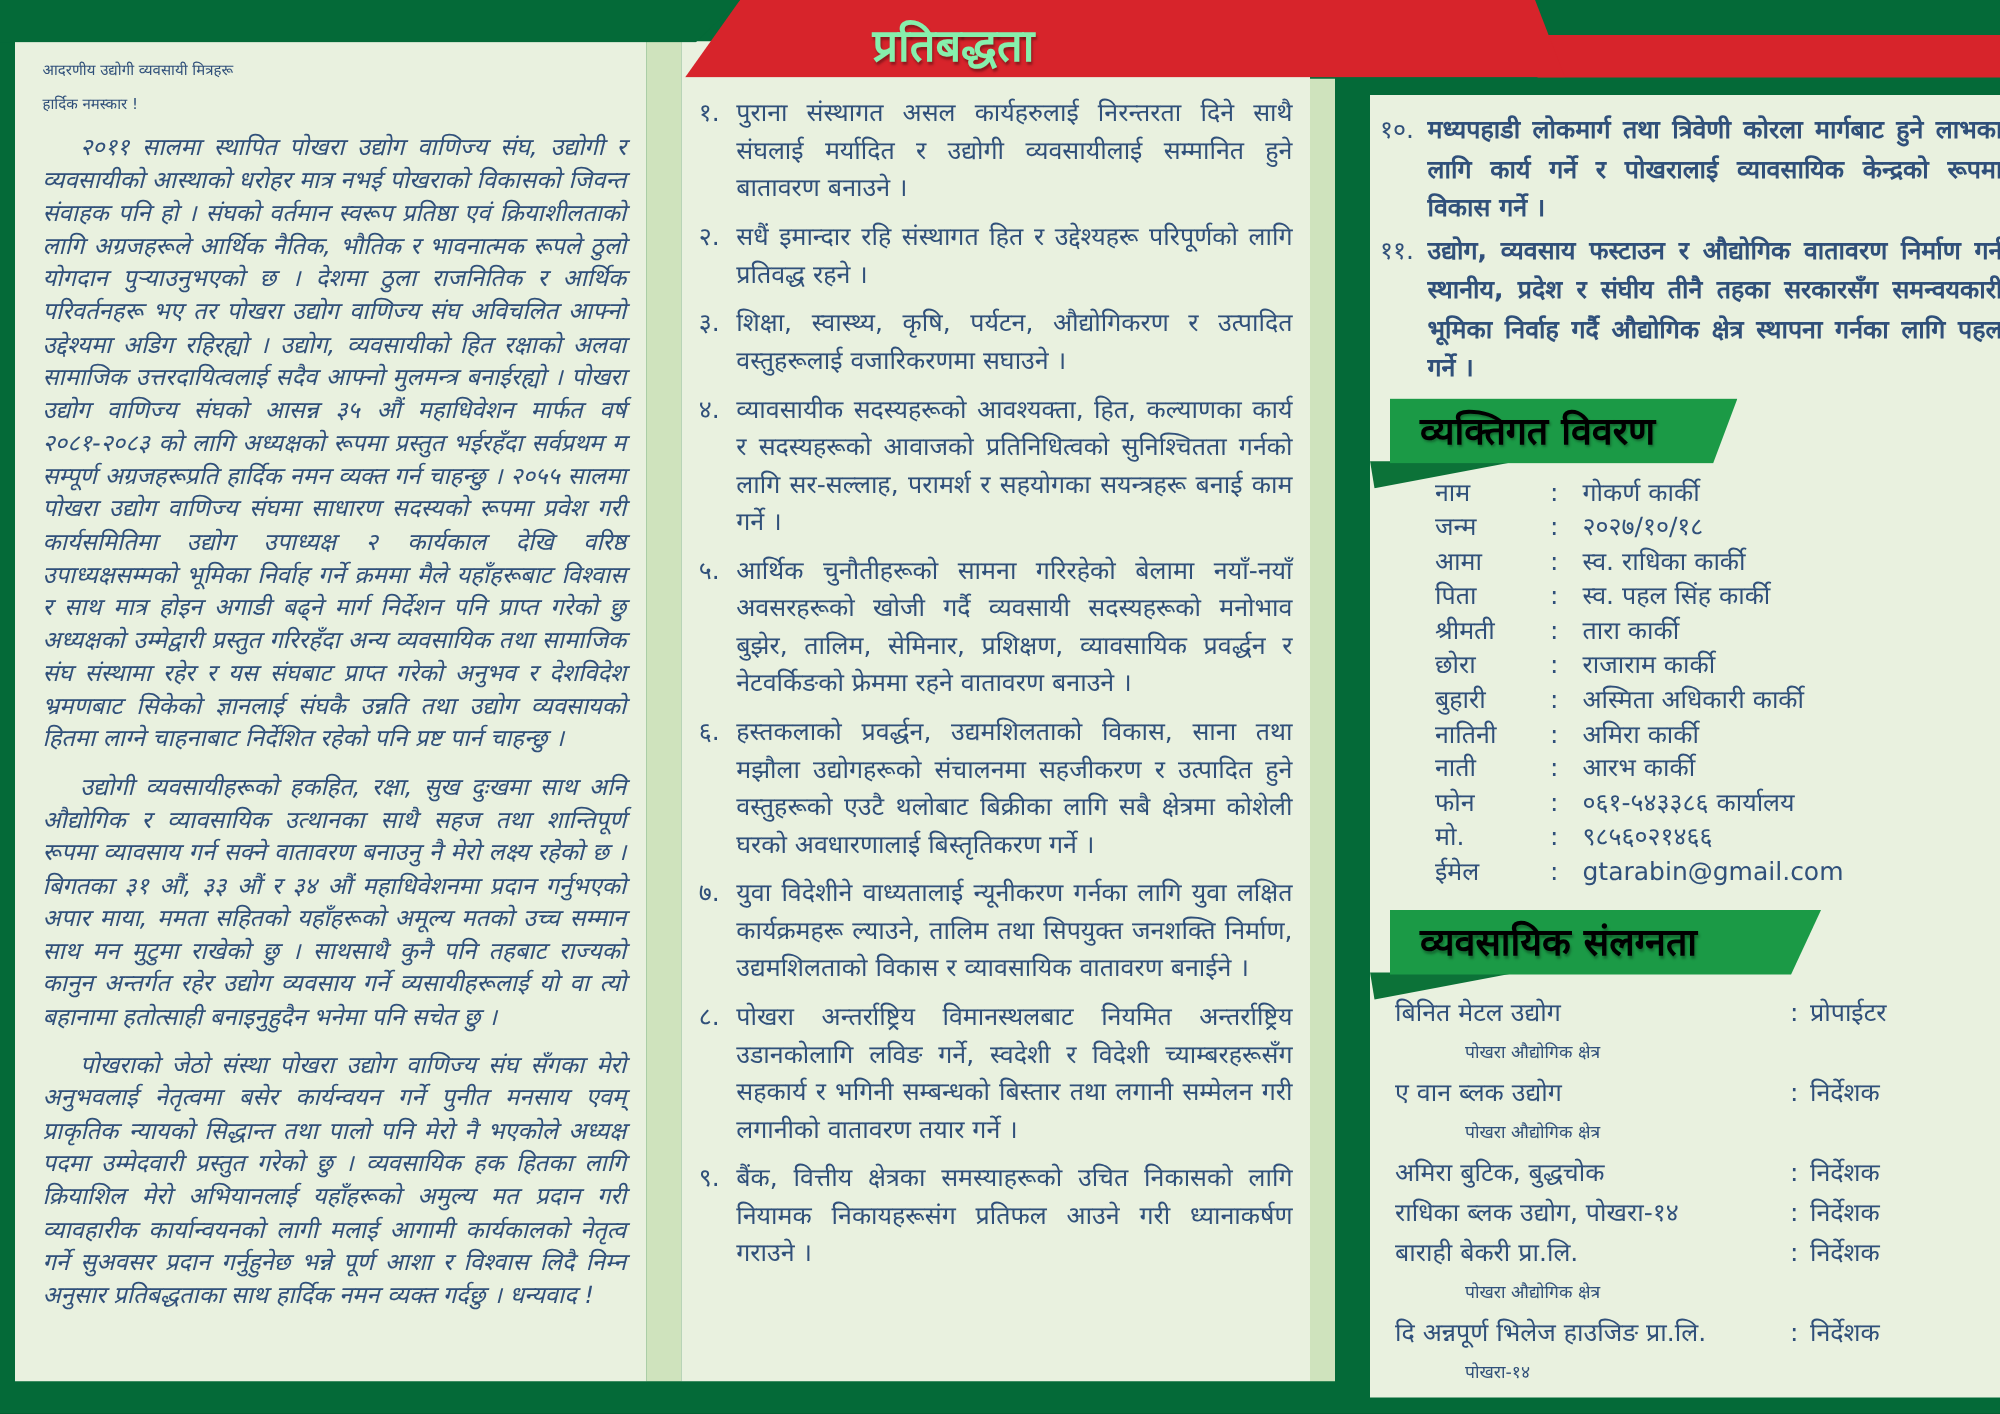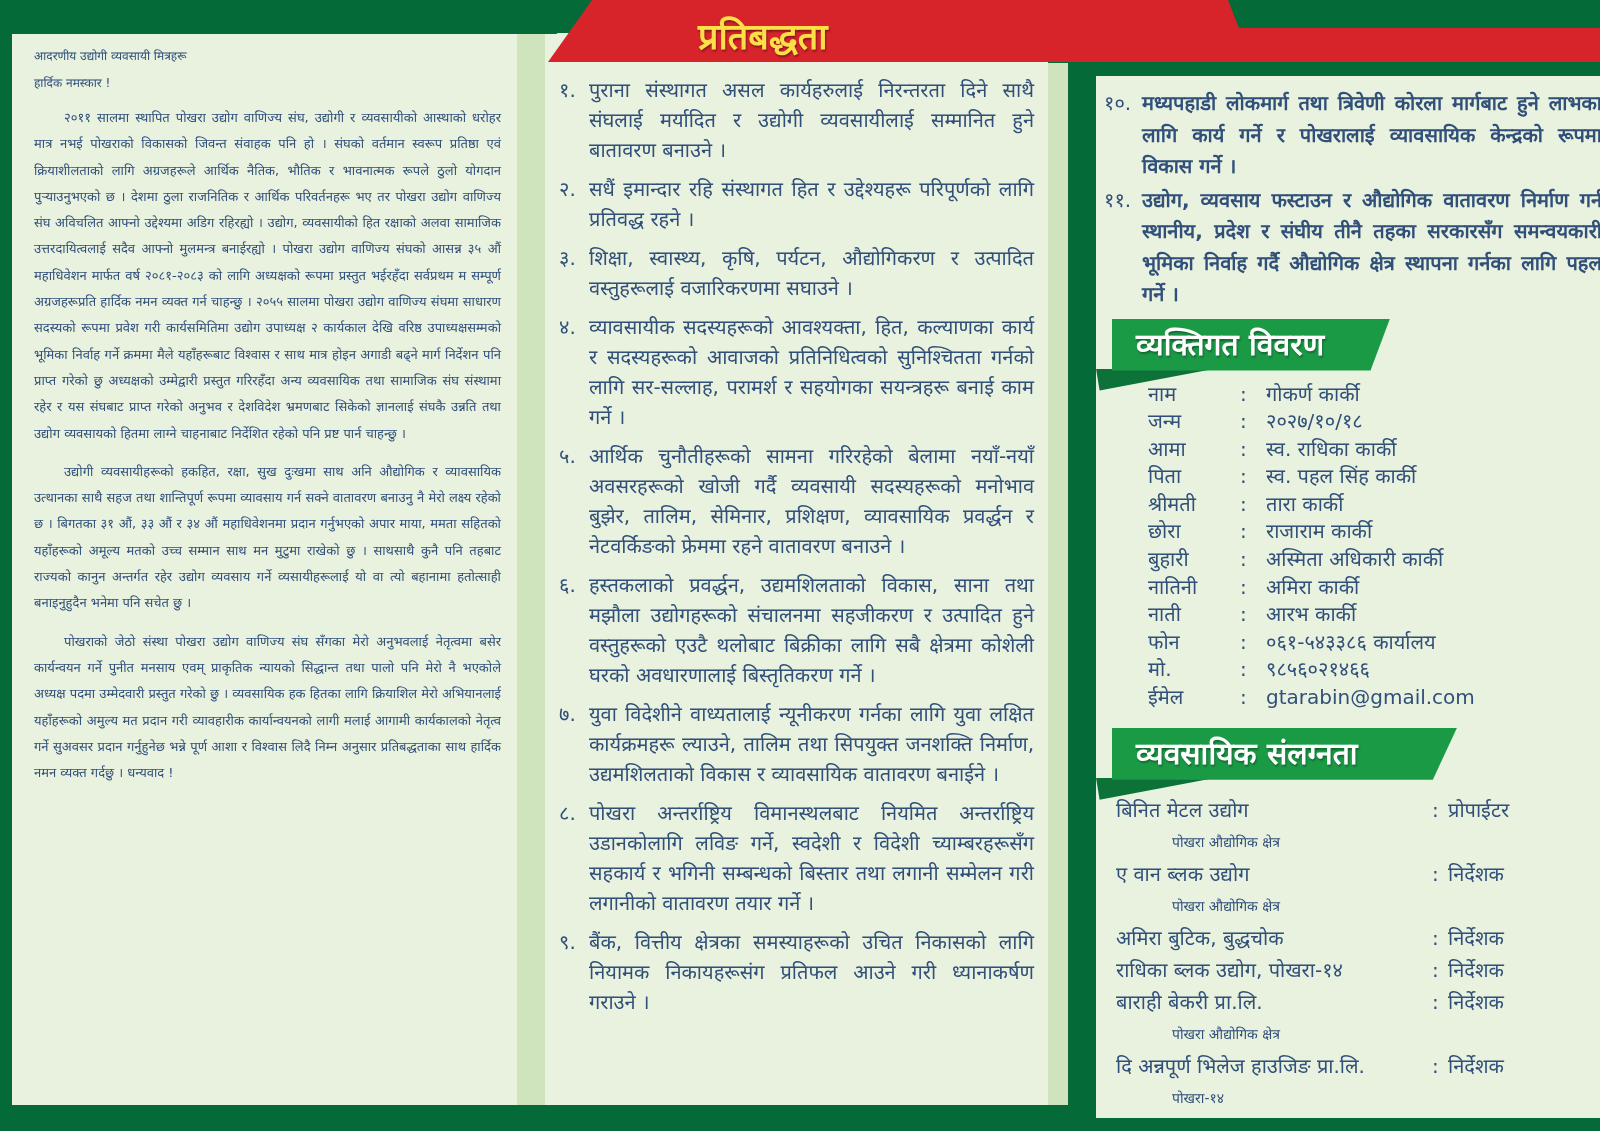--- a/index.html
+++ b/index.html
@@ -31,47 +31,47 @@
     position:absolute; left:1230px; top:28px; width:370px; height:34px;
     background:#d7242b; z-index:6;
   }
   .red-title-block {
     position:absolute; left:548px; top:0; width:704px; height:62px;
     background:#d7242b; z-index:6;
     clip-path:polygon(6.25% 0, 96.6% 0, 100% 100%, 0 100%);
   }
   .red-title-block .banner-title {
     position:absolute; left:150px; top:11px;
-    font-size:36px; font-weight:bold; color:#fde047;
+    font-size:36px; font-weight:bold; color:#86efac;
     text-shadow:1px 2px 2px rgba(0,0,0,0.35);
   }
 
   
   .greeting { font-size:12px; line-height:27px; }
   .letter p {
-    font-size:13px; line-height:26.3px; text-align:justify;
-    text-indent:30px; margin-top:12px;
+    font-size:19px; line-height:26.3px; text-align:justify;
+    text-indent:30px; margin-top:12px;font-style:italic;
   }
   .letter p.first { margin-top:8px; }
 
   
   .mitem { display:flex; margin-bottom:9px; font-size:20px; line-height:30px; }
   .mitem .num { flex:0 0 30px; }
   .mitem .txt { flex:1; text-align:justify; }
 
   .ritem { display:flex; margin-bottom:2px; font-size:20px; line-height:31.5px; }
   .ritem .num { flex:0 0 38px; }
   .ritem .txt { flex:1; text-align:justify;font-weight:bold; }
 
   
   .ribbon-wrap { position:relative; margin-left:8px; z-index:3; }
   .ribbon-wrap.rw1 { margin-top:8px;  width:278px; }
   .ribbon-wrap.rw2 { margin-top:16px; width:345px; }
   .ribbon {
-    position:relative; background:#1b9a46; color:#ffffff;
+    position:relative; background:#1b9a46; color:#000000;
     font-size:30px; font-weight:bold;
     padding:4px 10px 7px 24px;
     clip-path:polygon(0 0, 100% 0, 93% 100%, 0 100%);
     text-shadow:1px 2px 2px rgba(0,0,0,0.3);
     z-index:2; white-space:nowrap;
   }
   .ribbon-fold {
     position:absolute; left:-16px; bottom:-20px; width:120px; height:22px;
     background:#0c7238;
     clip-path:polygon(0 0, 100% 0, 3% 100%);

